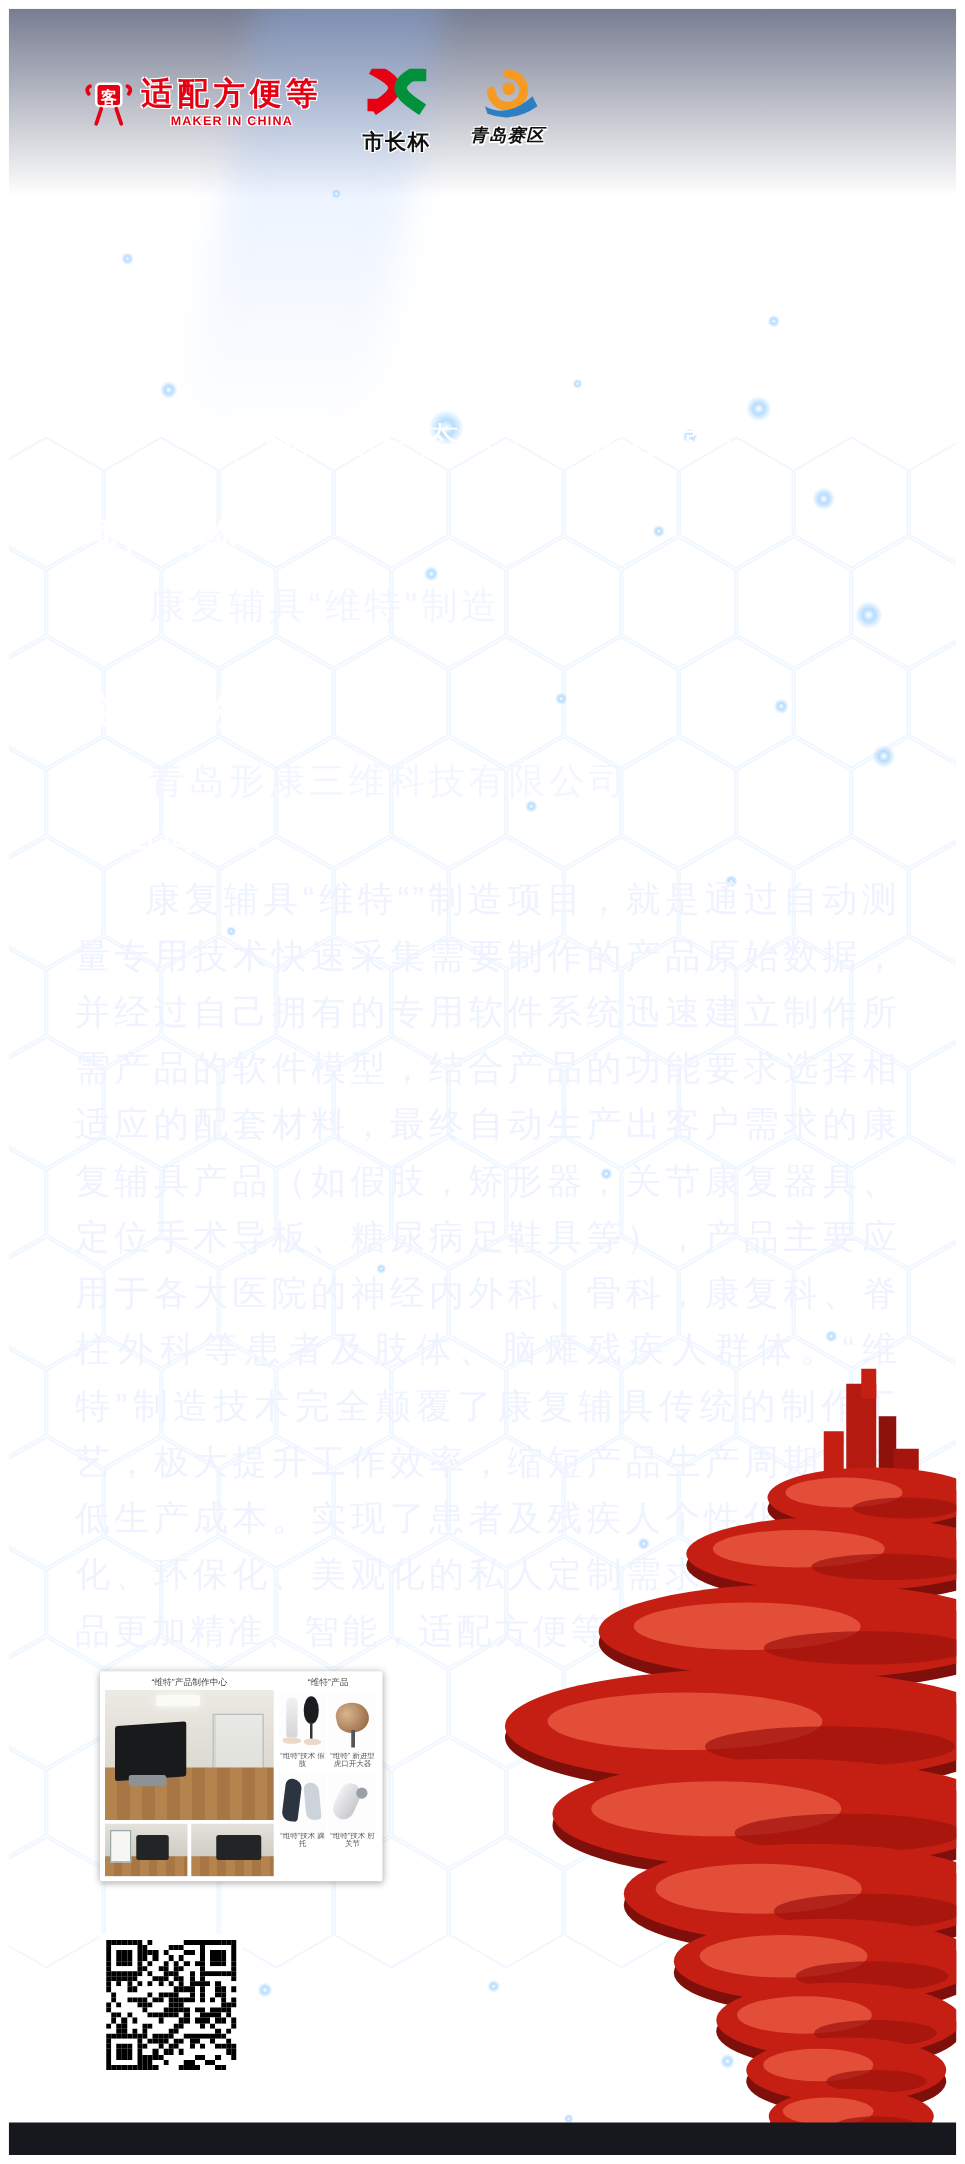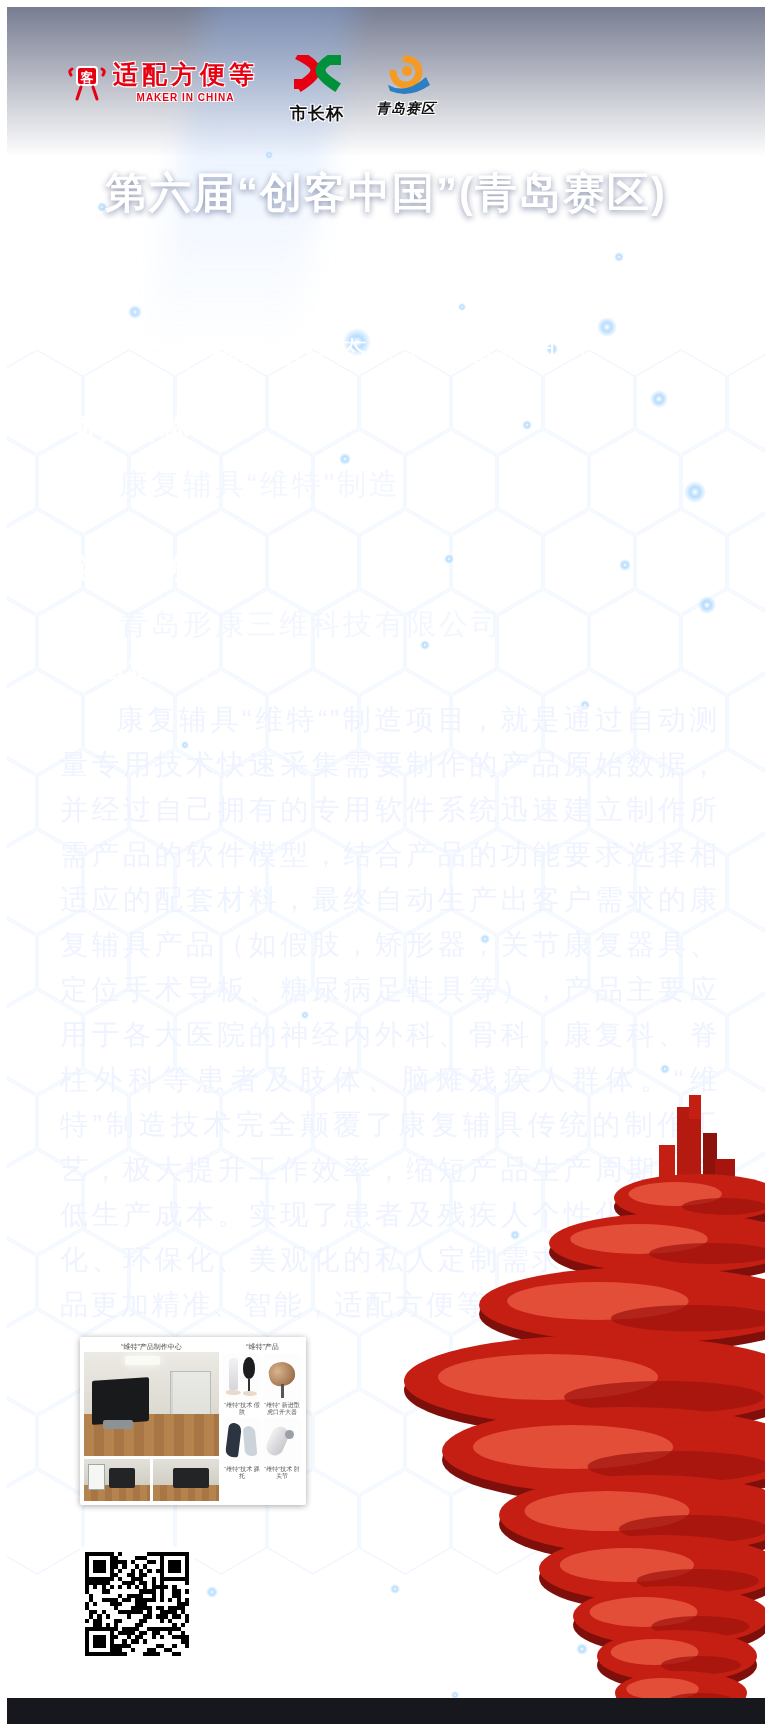--- a/index.html
+++ b/index.html
@@ -333,28 +333,27 @@
       <div class="logo-col">
         <svg width="52" height="44" viewBox="0 0 52 44">
           <path d="M26,4 A13,13 0 1 1 13,18" stroke="#f59a23" stroke-width="7" fill="none" stroke-linecap="round"></path>
           <circle cx="27" cy="16" r="5" fill="#f59a23"></circle>
           <path d="M8,30 Q26,40 46,22 L50,30 Q30,44 10,36 Z" fill="#2e7fc1"></path>
         </svg>
         <div class="ent-label">青岛赛区</div>
       </div>
     </header>
 
-    <h1 class="title">第六届“创客中国”(青岛赛区)</h1>
 
     <div class="slogans">
       <span class="sl-div"></span>
       <span class="sl">构建新生态</span>
       <span class="sl-div"></span>
       <span class="sl-div"></span>
-      <span class="sl">制造项目</span>
+      <span class="sl">企业名称</span>
       <span class="sl-div"></span>
     </div>
 
     <div class="label" style="top:402px">项目名称：</div>
     <div class="value" style="top:458px">康复辅具“维特"制造</div>
     <div class="label" style="top:542px">企业名称：</div>
     <div class="value" style="top:598px">青岛形康三维科技有限公司</div>
     <div class="label" style="top:642px">项目简介：</div>
     <p class="intro">康复辅具“维特“”制造项目，就是通过自动测量专用技术快速采集需要制作的产品原始数据，并经过自己拥有的专用软件系统迅速建立制作所需产品的软件模型，结合产品的功能要求选择相适应的配套材料，最终自动生产出客户需求的康复辅具产品（如假肢，矫形器，关节康复器具、定位手术导板、糖尿病足鞋具等），产品主要应用于各大医院的神经内外科、骨科，康复科、脊柱外科等患者及肢体、脑瘫残疾人群体。“维特”制造技术完全颠覆了康复辅具传统的制作工艺，极大提升工作效率，缩短产品生产周期，降低生产成本。实现了患者及残疾人个性化、功能化、环保化、美观化的私人定制需求，使定制产品更加精准、智能，适配方便等。</p>
 

